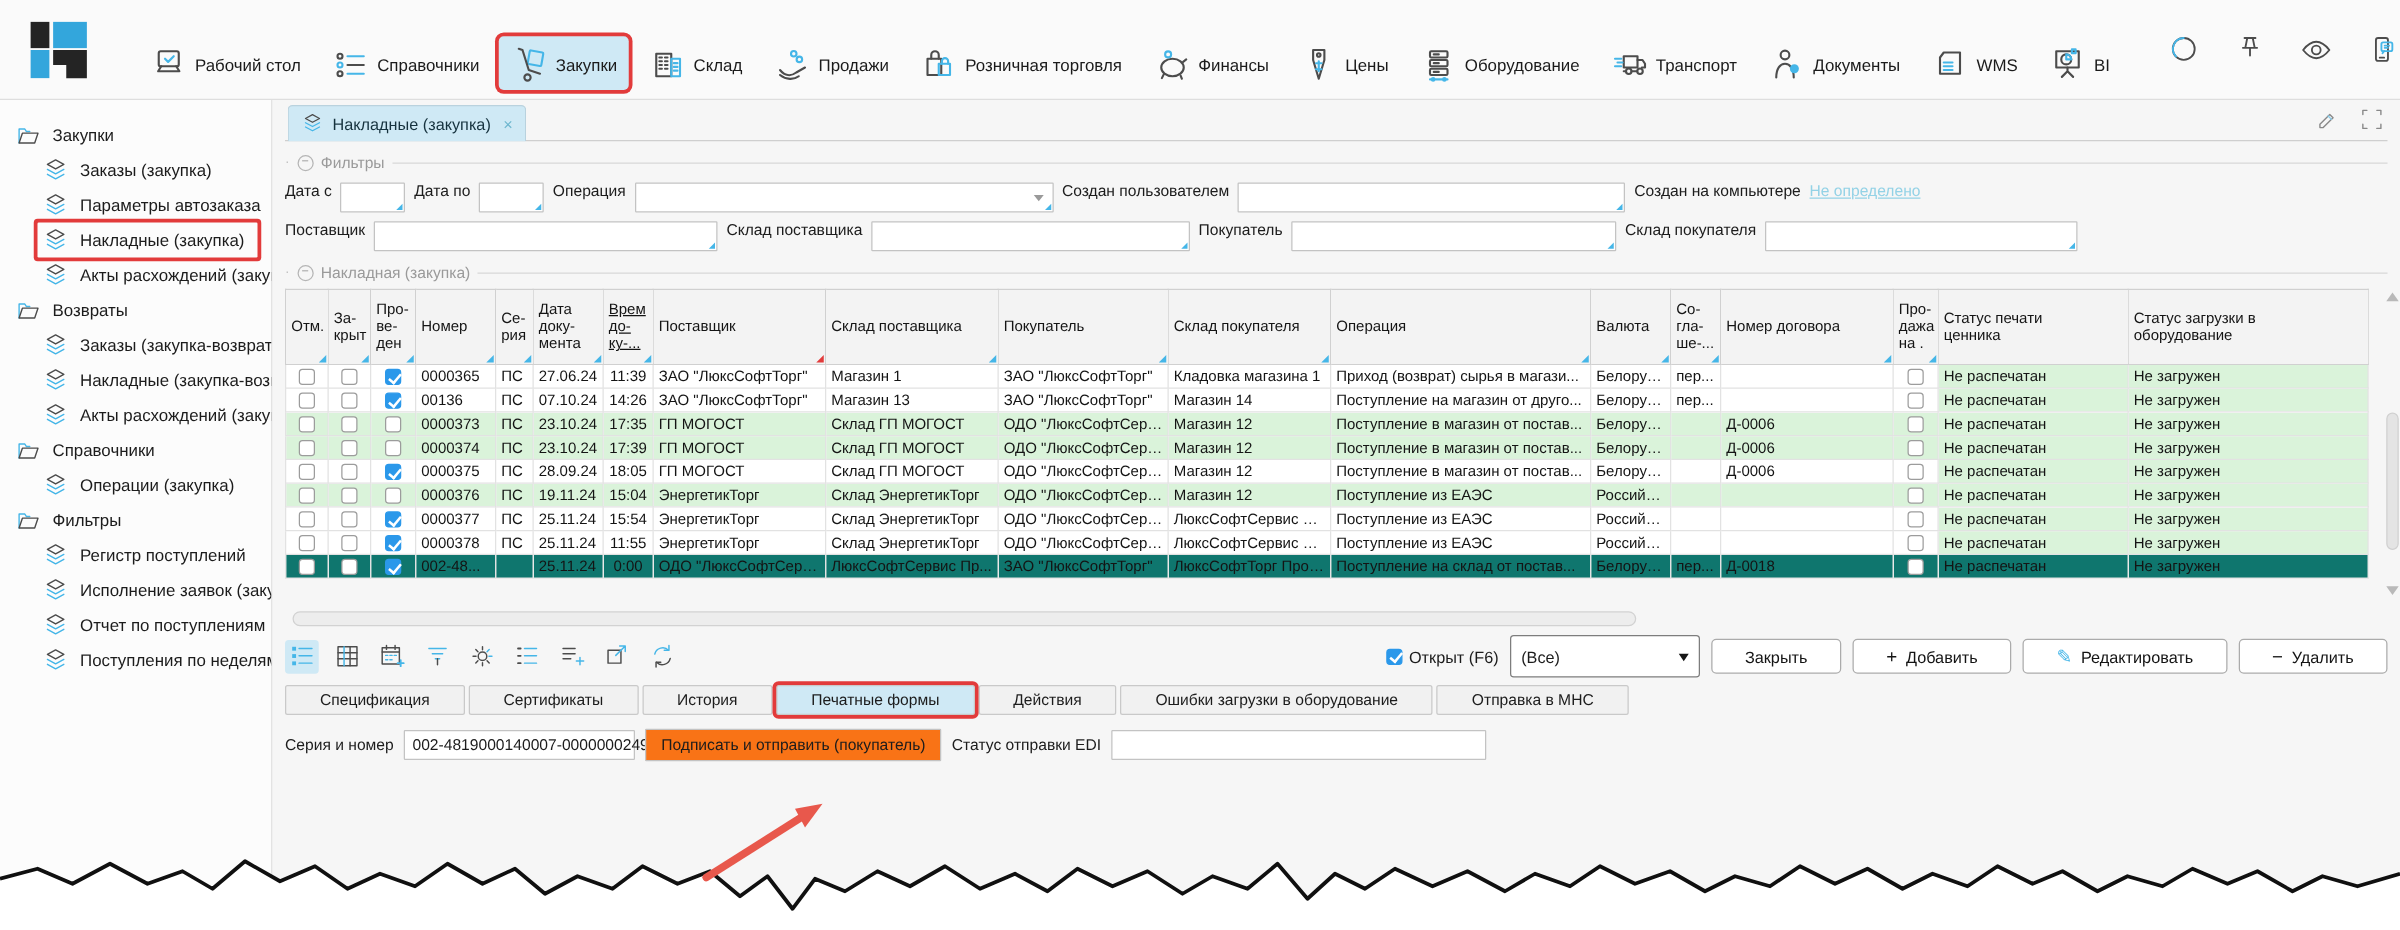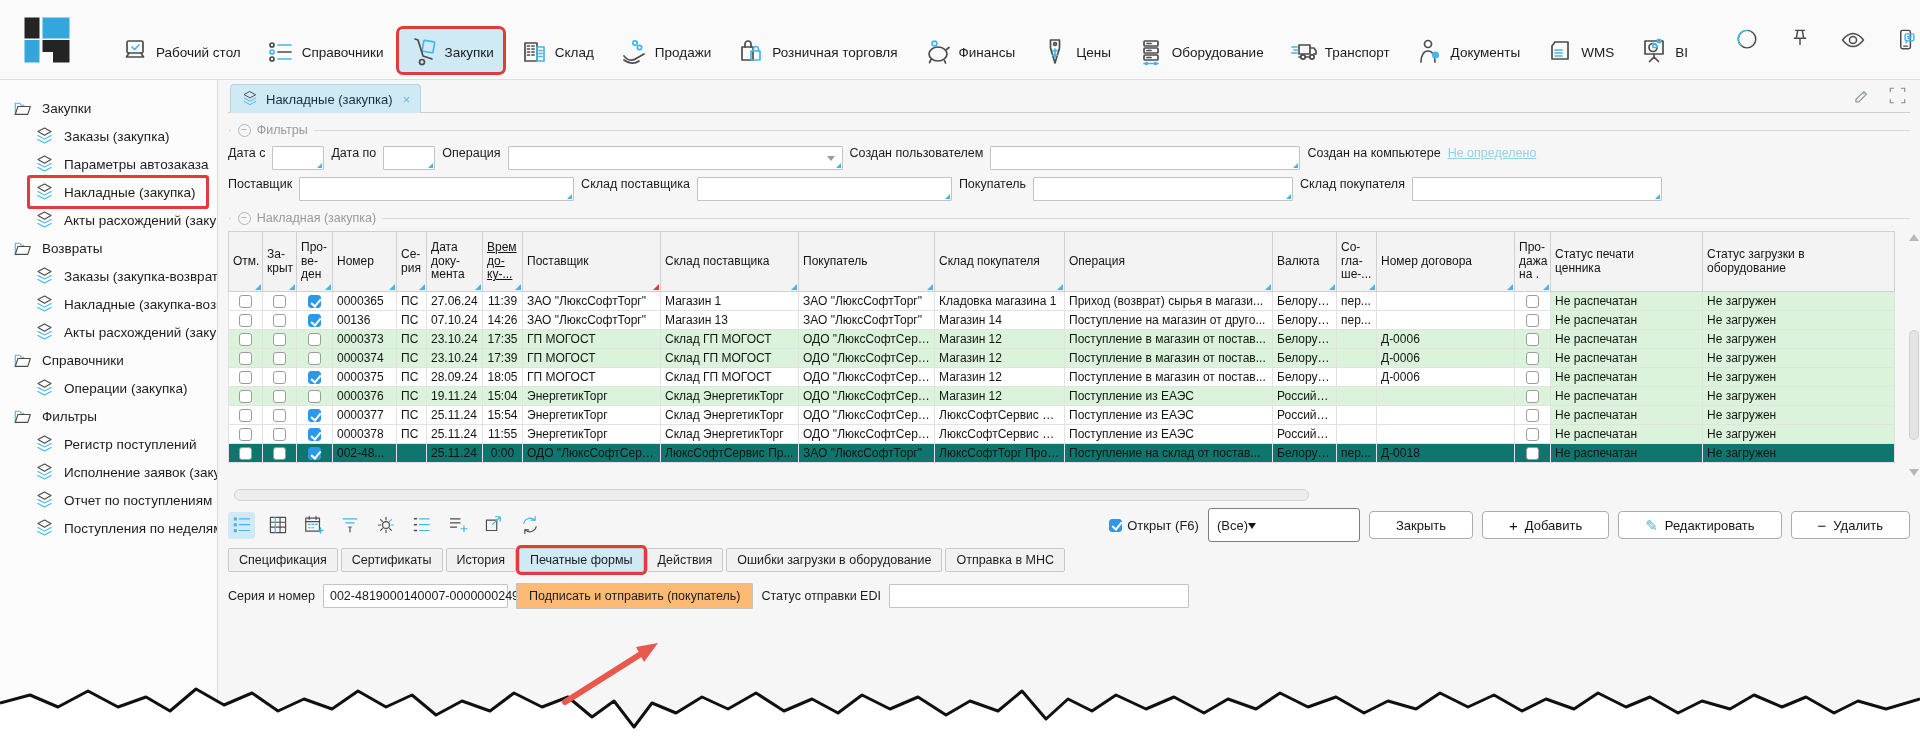--- a/index.html
+++ b/index.html
@@ -87,38 +87,38 @@
   .vthumb{width:10px;height:110px;background:#e4e4e4;border:1px solid #d0d0d0;border-radius:5px;margin-top:60px;cursor:pointer}
 
   
   .gtoolbar{display:flex;align-items:center;gap:9px;margin-top:8px;height:30px}
   .tico{width:27px;height:27px;display:flex;align-items:center;justify-content:center;border-radius:3px;cursor:pointer}
   .tico .icw{width:22px;height:22px}
   .tico.selected{background:#cfe9f5}
   .gright{margin-left:auto;display:flex;align-items:center;gap:9px;font-size:13px}
   .chkrow{display:flex;align-items:center;gap:5px;cursor:pointer}
   .gsel{width:152px;height:27px;background:#fff;border:1px solid #7d7d7d;border-radius:3px;display:flex;align-items:center;
-    padding:16px 8px;cursor:pointer}
+    justify-content:space-between;padding:16px 8px;cursor:pointer}
   .gsel .chev2{border:4.5px solid transparent;border-top:6px solid #161616;margin-top:6px}
   .btn{display:flex;align-items:center;gap:7px;background:#fff;border:1px solid #ababab;border-radius:4px;height:28px;
     padding:0 26px;font-size:13px;color:#141414;cursor:pointer;white-space:nowrap}
   .btn .glyph{font-size:15px;line-height:1}
   .btn .glyph.blue{color:#45b6e8}
 
   
   .btabs{display:flex;margin-top:8px;font-size:12.5px}
-  .btab{background:#f1f1f1;border:1px solid #c9c9c9;padding:4px 10px;margin-right:3px;border-radius:2px;cursor:pointer;white-space:nowrap}
+  .btab{background:#f1f1f1;border:1px solid #c9c9c9;padding:4px 27px;margin-right:3px;border-radius:2px;cursor:pointer;white-space:nowrap}
   .btab.selected{background:#cfe9f5}
   .subtabs{display:flex;margin-top:3px;font-size:12.5px}
 
   
   .edirow{display:flex;align-items:center;gap:8px;margin-top:11px;font-size:12.5px}
   .ebox{height:24px;background:#fff;border:1px solid #c3c3c3;display:flex;align-items:center;padding:0 6px;border-radius:1px;white-space:nowrap}
   .edi-series{width:185px}
-  .edi-btn{height:26px;background:#fdba74;border:1px solid #c3c3c3;display:flex;align-items:center;padding:0 12px;cursor:pointer;border-radius:1px;white-space:nowrap}
+  .edi-btn{height:26px;background:#f97316;border:1px solid #c3c3c3;display:flex;align-items:center;padding:0 12px;cursor:pointer;border-radius:1px;white-space:nowrap}
   .edi-status{width:300px}
 
   .overlay{position:absolute;inset:0;pointer-events:none;z-index:60}
 </style>
 </head>
 <body>
 
 <header class="topbar">
   <span class="icw logo">
     <svg viewBox="0 0 36 36">

